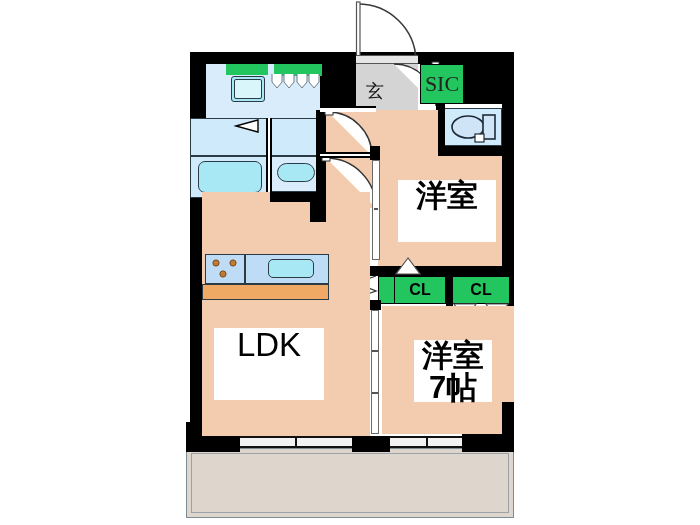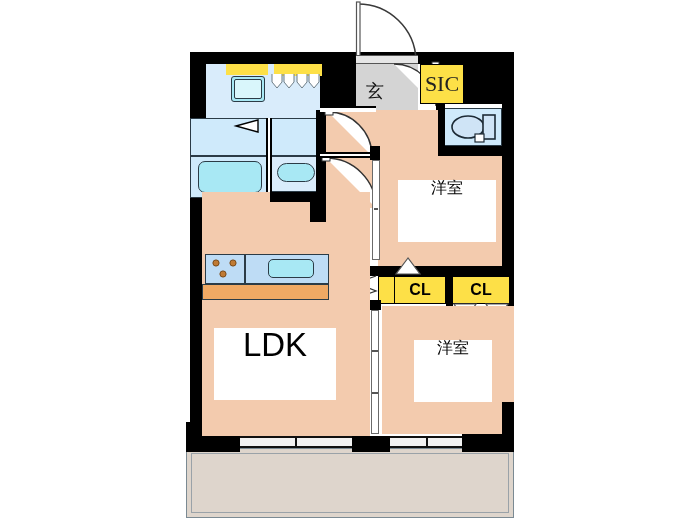--- a/index.html
+++ b/index.html
@@ -11,32 +11,32 @@
   
   .wall{background:#000000;}
   .room{background:#f3cbae;}
   .hall{background:#f3cbae;}
   .entry{background:#d4d4d4;}
   .wet{background:#cfeafb;}
   .wet2{background:#d9ecfb;}
   .tub{background:#a8e8f4;}
   .counterTop{background:#bedcf5;}
   .counterFront{background:#f0a964;}
-  .orange{background:#fde047;}
+  .orange{background:#22c55e;}
   .balcony{background:#ded5cc;}
 
   .bd{border:1.5px solid #2b3b46;}
   .bdk{border:1.5px solid #000000;}
   .thin{border:1px solid #7b8a93;}
 
   
   .lbl{position:absolute;background:#ffffff;color:#000;text-align:center;
        line-height:1.04;letter-spacing:0px;}
   .lbl.big{font-size:33px;font-weight:400;}
-  .lbl.mid{font-size:16px;}
+  .lbl.mid{font-size:31px;font-weight:bold;}
   .lbl.bal{font-size:15px;background:transparent;letter-spacing:1px;}
   .lbl.nb{background:transparent;}
 
   .cl{display:flex;align-items:center;justify-content:center;
       font-size:16px;font-weight:700;color:#000;}
   .sic{display:flex;align-items:center;justify-content:center;
       font-size:22px;color:#222;font-family:"Liberation Serif",serif;}
   .gen{display:flex;align-items:center;justify-content:center;
       font-size:18px;color:#111;}
 
@@ -162,39 +162,40 @@
     <path d="M2,0 L24,0 L13,16 Z" fill="#ffffff" stroke="#555" stroke-width="1.2"></path>
   </svg>
   <svg style="left:352px;top:276px;width:26px;height:30px;">
     <path d="M24,0 L4,7 L24,15 L4,22 L24,30" fill="#ffffff" stroke="#333" stroke-width="1.3"></path>
   </svg>
 
   <div class="abs room" style="left:382px;top:306px;width:120px;height:128px;"></div>
   <div class="abs room" style="left:382px;top:306px;width:132px;height:96px;"></div>
   <div class="lbl" style="left:414px;top:340px;width:78px;height:62px;">
     <div class="lbl mid nb" style="position:static;display:block;">洋室</div>
+    <div class="lbl mid nb" style="position:static;display:block;">7帖</div>
   </div>
 
   <div class="abs room" style="left:202px;top:192px;width:168px;height:244px;"></div>
   <div class="abs room" style="left:202px;top:192px;width:124px;height:60px;"></div>
 
   <div class="abs counterTop bd" style="left:205px;top:254px;width:40px;height:30px;"></div>
   <div class="abs counterTop bd" style="left:245px;top:254px;width:84px;height:30px;"></div>
   <div class="abs tub bd" style="left:268px;top:259px;width:46px;height:19px;border-radius:5px;"></div>
   <svg style="left:208px;top:257px;width:36px;height:24px;">
     <circle cx="8" cy="6" r="3.1" fill="#c07a33" stroke="#7a4a18" stroke-width="1"></circle>
     <circle cx="25" cy="6" r="3.1" fill="#c07a33" stroke="#7a4a18" stroke-width="1"></circle>
     <circle cx="15" cy="17" r="3.1" fill="#c07a33" stroke="#7a4a18" stroke-width="1"></circle>
   </svg>
   <div class="abs counterFront bd" style="left:202px;top:284px;width:127px;height:16px;"></div>
 
   <div class="abs wall" style="left:310px;top:192px;width:16px;height:30px;"></div>
   <div class="abs wall" style="left:270px;top:192px;width:56px;height:10px;"></div>
 
-  <div class="lbl" style="left:214px;top:328px;width:122px;height:72px;">
+  <div class="lbl" style="left:214px;top:328px;width:110px;height:72px;">
     <div class="lbl big nb" style="position:static;display:block;">LDK</div>
   </div>
 
   <div class="abs wall" style="left:370px;top:300px;width:11px;height:10px;"></div>
   <div class="abs" style="left:371px;top:310px;width:8px;height:124px;background:#ffffff;border:1.5px solid #6a6a6a;"></div>
   <div class="abs" style="left:372px;top:350px;width:6px;height:2px;background:#555;"></div>
   <div class="abs" style="left:372px;top:392px;width:6px;height:2px;background:#555;"></div>
 
   <div class="abs" style="left:240px;top:436px;width:112px;height:12px;background:#f2f2f2;border-top:2px solid #111;border-bottom:2px solid #111;"></div>
   <div class="abs" style="left:295px;top:436px;width:2px;height:12px;background:#111;"></div>

